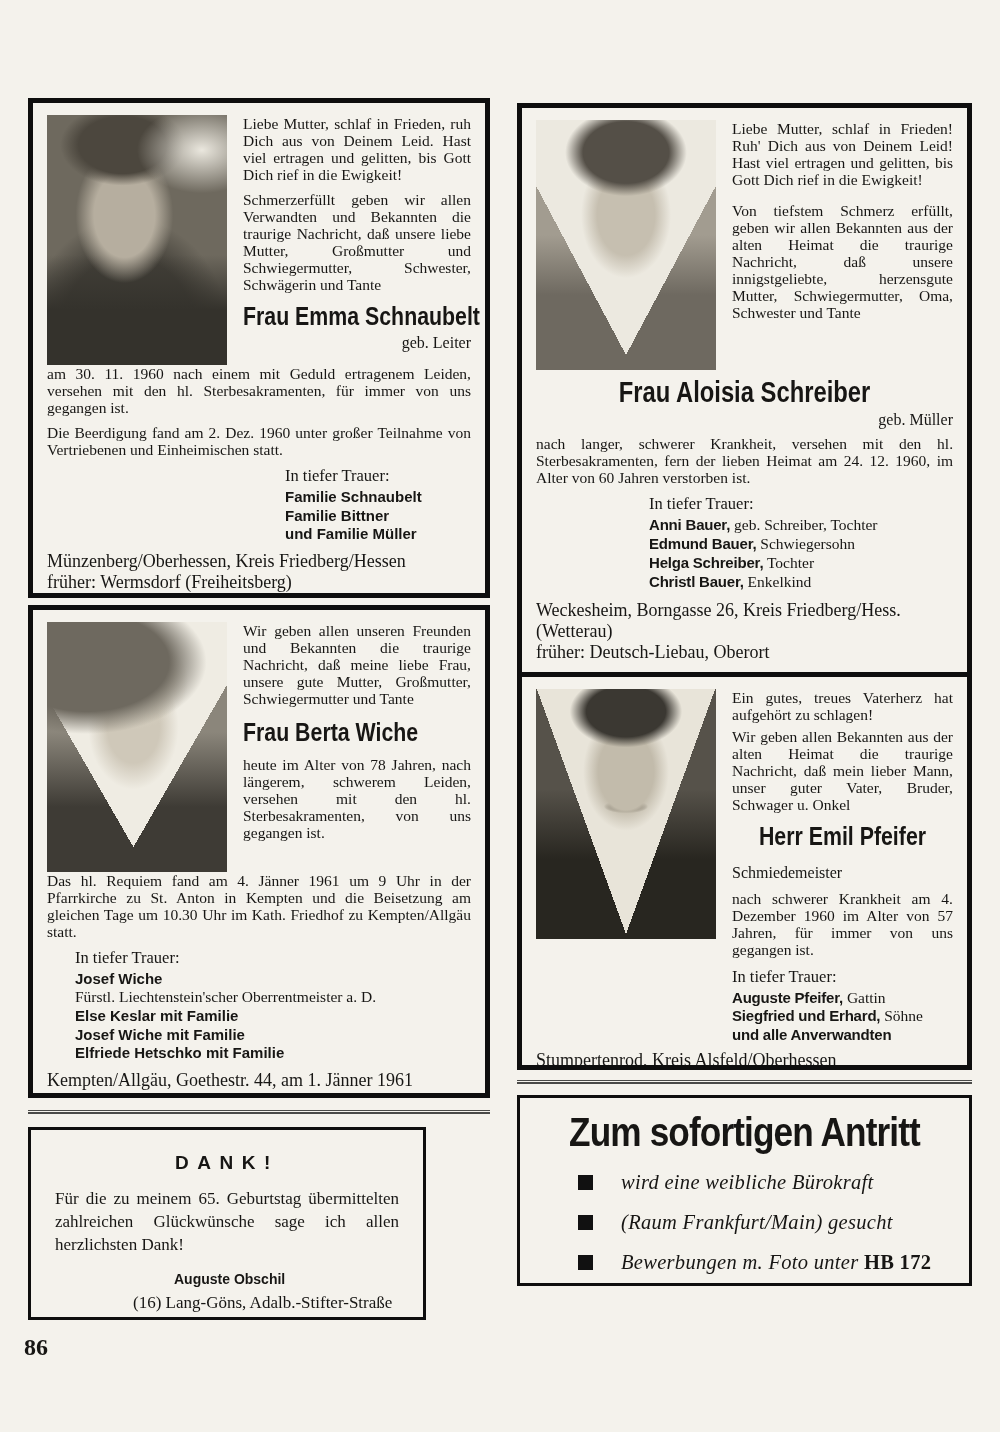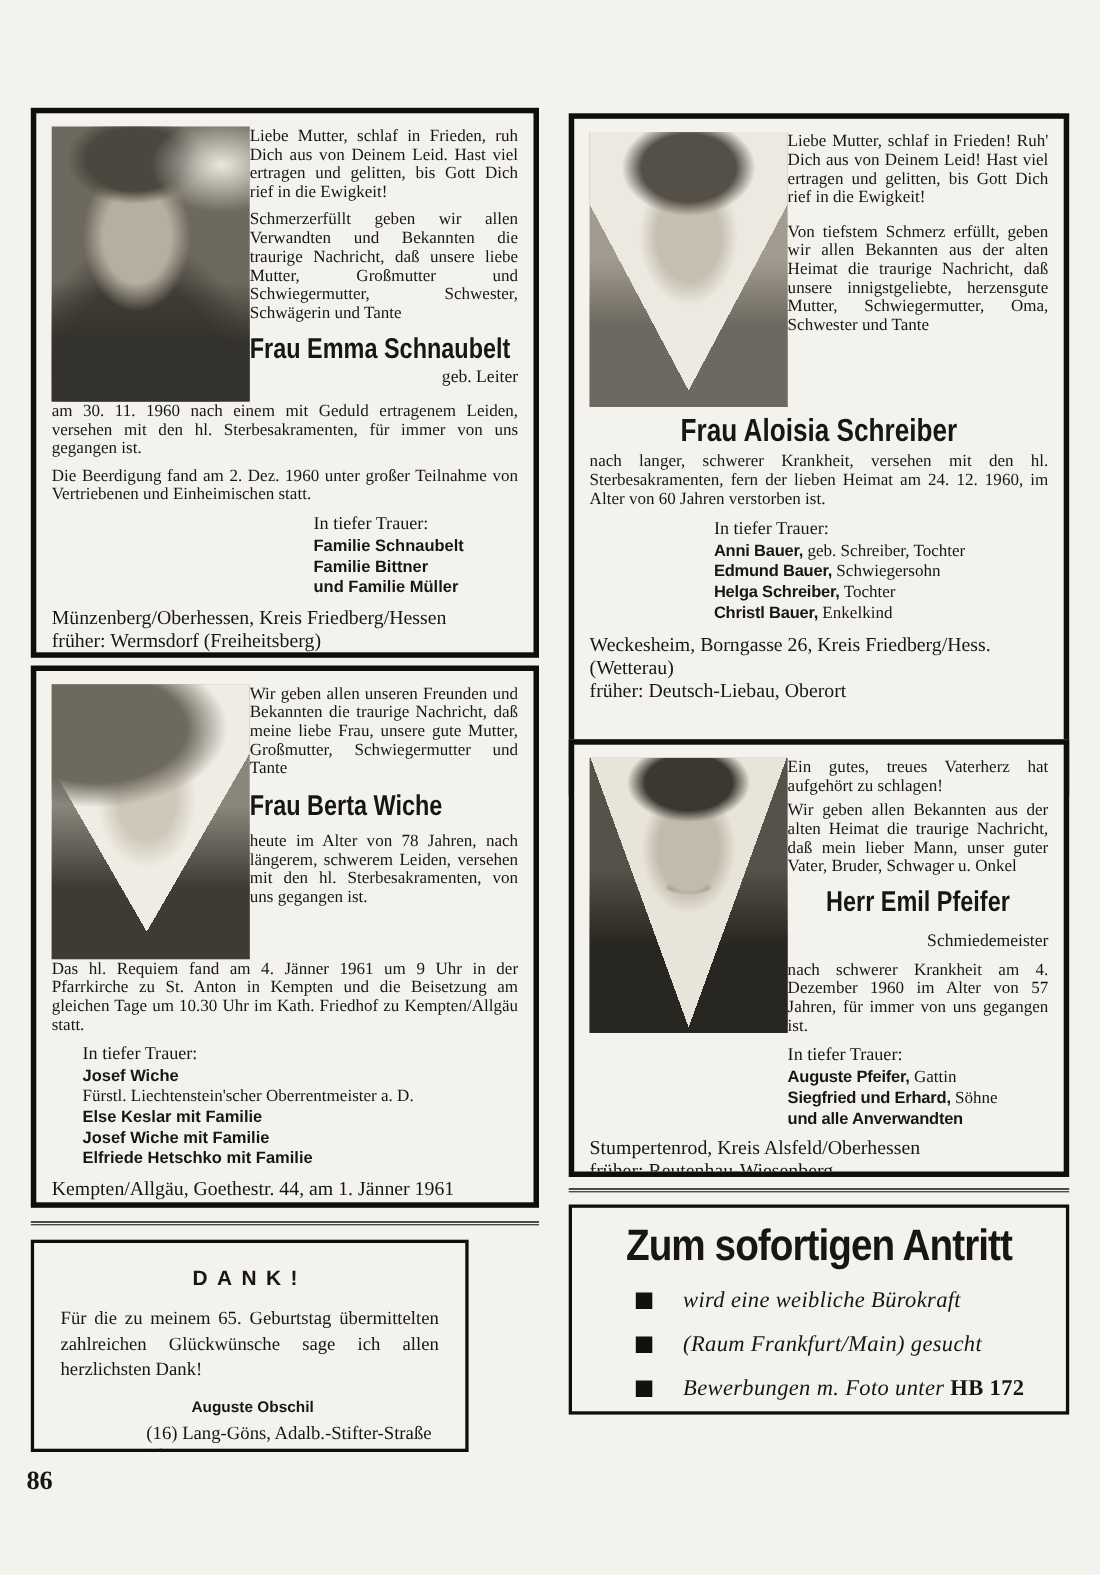--- a/index.html
+++ b/index.html
@@ -1,30 +1,30 @@
 <!DOCTYPE html>
 <html><head>
 <meta charset="utf-8">
 <style>
   html,body{margin:0;padding:0;background:#e8e6e0;}
   .page{position:relative;width:1000px;height:1432px;background:#f4f2ec;color:#171614;
         font-family:"Liberation Serif",serif;overflow:hidden;}
   .box{position:absolute;box-sizing:border-box;border:5px solid #0e0e0e;padding:12px 14px;overflow:hidden;background:#f4f2ec;}
   .box.thin{border-width:3px;}
   .divider{position:absolute;height:4px;background:linear-gradient(#4a4a48 0 1.5px,transparent 1.5px 2.5px,#4a4a48 2.5px 4px);}
-  .row{display:flex;}
+  .row{display:flex;gap:16px;}
   .photo{flex:none;width:180px;height:250px;background-repeat:no-repeat;}
   .col{flex:1;min-width:0;}
   p.body{margin:0 0 8px 0;font-size:15.5px;line-height:1.1;text-align:justify;}
   p.body:last-child{margin-bottom:0;}
   .obit-name{font-family:"Liberation Sans",sans-serif;font-weight:bold;white-space:nowrap;
              font-size:26px;transform:scaleX(.82);transform-origin:left center;margin:6px 0 2px 0;}
   .obit-name.centered{text-align:center;transform-origin:center;white-space:normal;}
   .maiden{font-size:16px;text-align:right;margin-bottom:6px;}
-  .sub-title{font-size:16px;text-align:right;margin:12px 0 8px 0;}
+  .sub-title{font-size:16px;text-align:left;margin:12px 0 8px 0;}
   .mourners{margin-top:4px;}
   .mlabel{font-size:16.5px;margin-bottom:2px;}
   .mline{font-size:15.5px;line-height:1.22;}
   .mline .mname{font-family:"Liberation Sans",sans-serif;font-weight:bold;font-size:15px;letter-spacing:-.2px;}
   .mline .mrole{font-size:15.5px;}
   .footer{margin-top:8px;font-size:18px;line-height:1.18;}
   
   #box-schnaubelt{left:28px;top:98px;width:462px;height:500px;}
   #box-schreiber{left:517px;top:103px;width:455px;height:620px;}
   #box-wiche{left:28px;top:605px;width:462px;height:493px;}
@@ -120,20 +120,21 @@
 
   <section class="box" id="box-schreiber">
     <div class="row">
       <div class="photo" id="photo-schreiber"></div>
       <div class="col">
         <p class="body">Liebe Mutter, schlaf in Frieden! Ruh' Dich aus von Deinem Leid! Hast viel ertragen und gelitten, bis Gott Dich rief in die Ewigkeit!</p>
         <p class="body" style="margin-top:14px">Von tiefstem Schmerz erfüllt, geben wir allen Bekannten aus der alten Heimat die traurige Nachricht, daß unsere innigstgeliebte, herzensgute Mutter, Schwiegermutter, Oma, Schwester und Tante</p>
       </div>
     </div>
     <div class="obit-name centered">Frau Aloisia Schreiber</div>
+    <div class="maiden">geb. Müller</div>
     <p class="body">nach langer, schwerer Krankheit, versehen mit den hl. Sterbesakramenten, fern der lieben Heimat am 24. 12. 1960, im Alter von 60 Jahren verstorben ist.</p>
     <div class="mourners">
       <div class="mlabel">In tiefer Trauer:</div>
       <div class="mline"><span class="mname">Anni Bauer,</span> <span class="mrole">geb. Schreiber, Tochter</span></div>
       <div class="mline"><span class="mname">Edmund Bauer,</span> <span class="mrole">Schwiegersohn</span></div>
       <div class="mline"><span class="mname">Helga Schreiber,</span> <span class="mrole">Tochter</span></div>
       <div class="mline"><span class="mname">Christl Bauer,</span> <span class="mrole">Enkelkind</span></div>
     </div>
     <div class="footer">
       <div>Weckesheim, Borngasse 26, Kreis Friedberg/Hess.</div>

